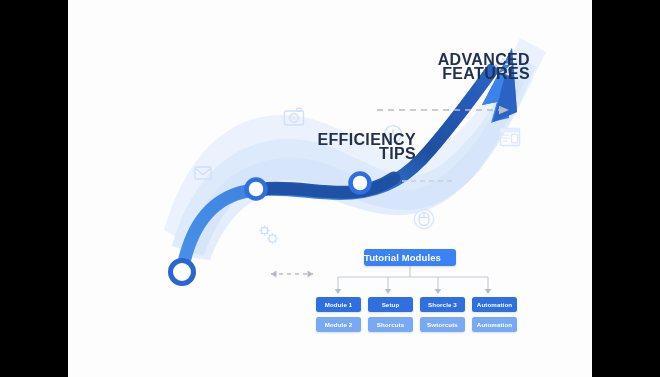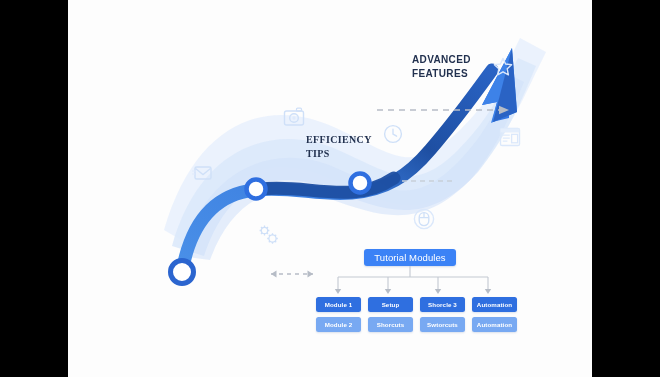--- a/index.html
+++ b/index.html
@@ -44,28 +44,28 @@
     position: absolute;
     left: 0; top: 0;
     width: 524px; height: 377px;
   }
 
   
   .stage-label {
     position: absolute;
     color: #22314f;
     font-weight: bold;
-    font-size: 10px;
+    font-size: 16px;
     letter-spacing: 0.35px;
     line-height: 14px;
-    text-align: left;
+    text-align: right;
     white-space: pre-line;
   }
   #label-basic    { left: 74px;  top: 288px; width: 110px; }
-  #label-eff      { left: 238px; top: 133px; width: 110px; font-family: Liberation Serif, serif; }
+  #label-eff      { left: 238px; top: 133px; width: 110px; }
   #label-adv      { left: 344px; top: 53px;  width: 118px; }
 
   
   .bg-icon {
     position: absolute;
     opacity: 1;
   }
 
   
   #tree {
@@ -78,23 +78,22 @@
   #tree-title {
     position: absolute;
     left: 64px;
     top: 0px;
     width: 92px;
     height: 17px;
     border-radius: 3px;
     background: #3b82f6;
     color: #ffffff;
     font-size: 9.5px;
-    font-weight: normal;
+    font-weight: bold;
     line-height: 17px;
-    text-align: center;
     letter-spacing: 0.1px;
     box-shadow: 0 1px 2px rgba(30,64,140,0.18);
   }
   #tree-connectors {
     position: absolute;
     left: 0; top: 17px;
     width: 222px; height: 30px;
   }
   .node-row {
     position: absolute;

